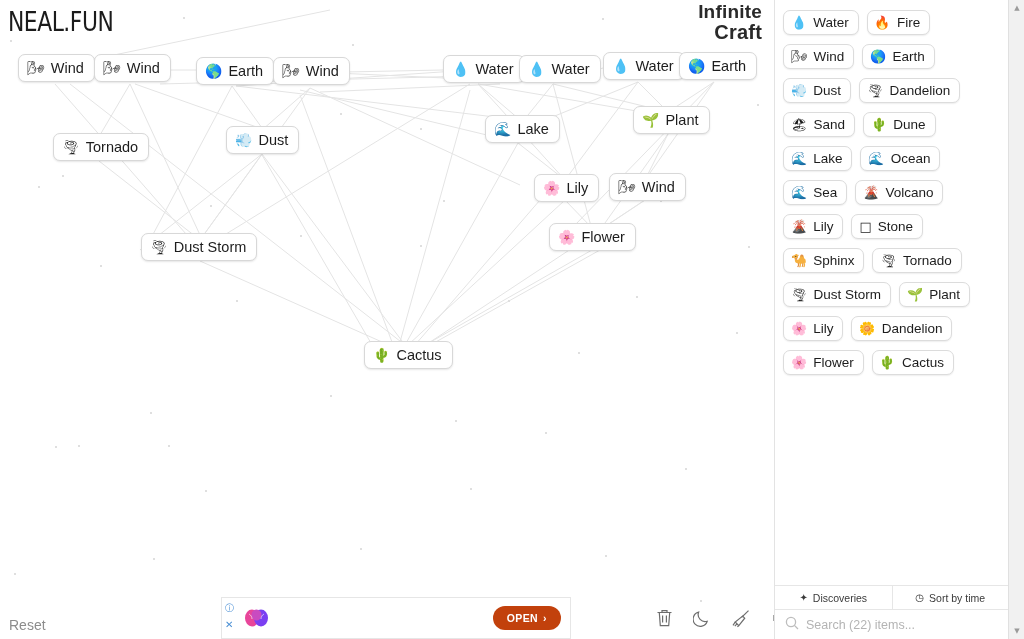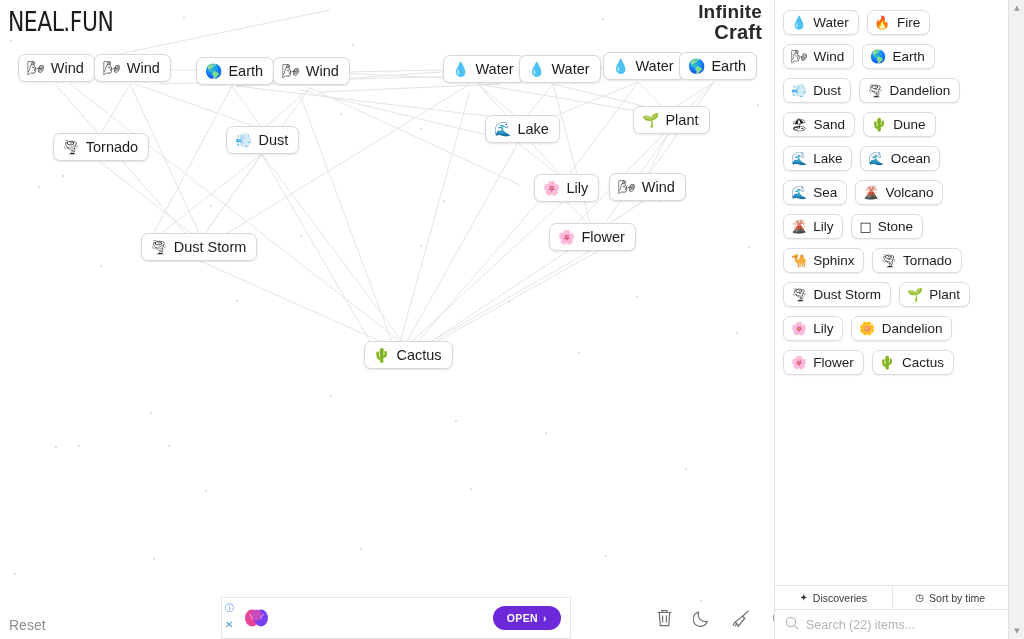--- a/index.html
+++ b/index.html
@@ -83,21 +83,21 @@
   .ad-marks .x { color: #4a8fd4; font-size: 10px; }
   .ad-brain {
     width: 26px; height: 24px; flex: 0 0 26px; margin-right: 12px;
   }
   .ad-text {
     font-size: 11.5px; color: #3c3c3c; line-height: 1.35;
     width: 205px;
   }
   .ad-btn {
     margin-left: auto; margin-right: 9px;
-    background: #6d28d9; color: #fff;
+    background: #c2410c; color: #fff;
     border-radius: 999px;
     font-size: 10.5px; font-weight: 700; letter-spacing: .4px;
     padding: 6px 14px;
     display: flex; align-items: center; gap: 5px;
     cursor: pointer; border: none;
   }
 
   
   #sidebar {
     position: absolute; left: 774px; top: 0;

